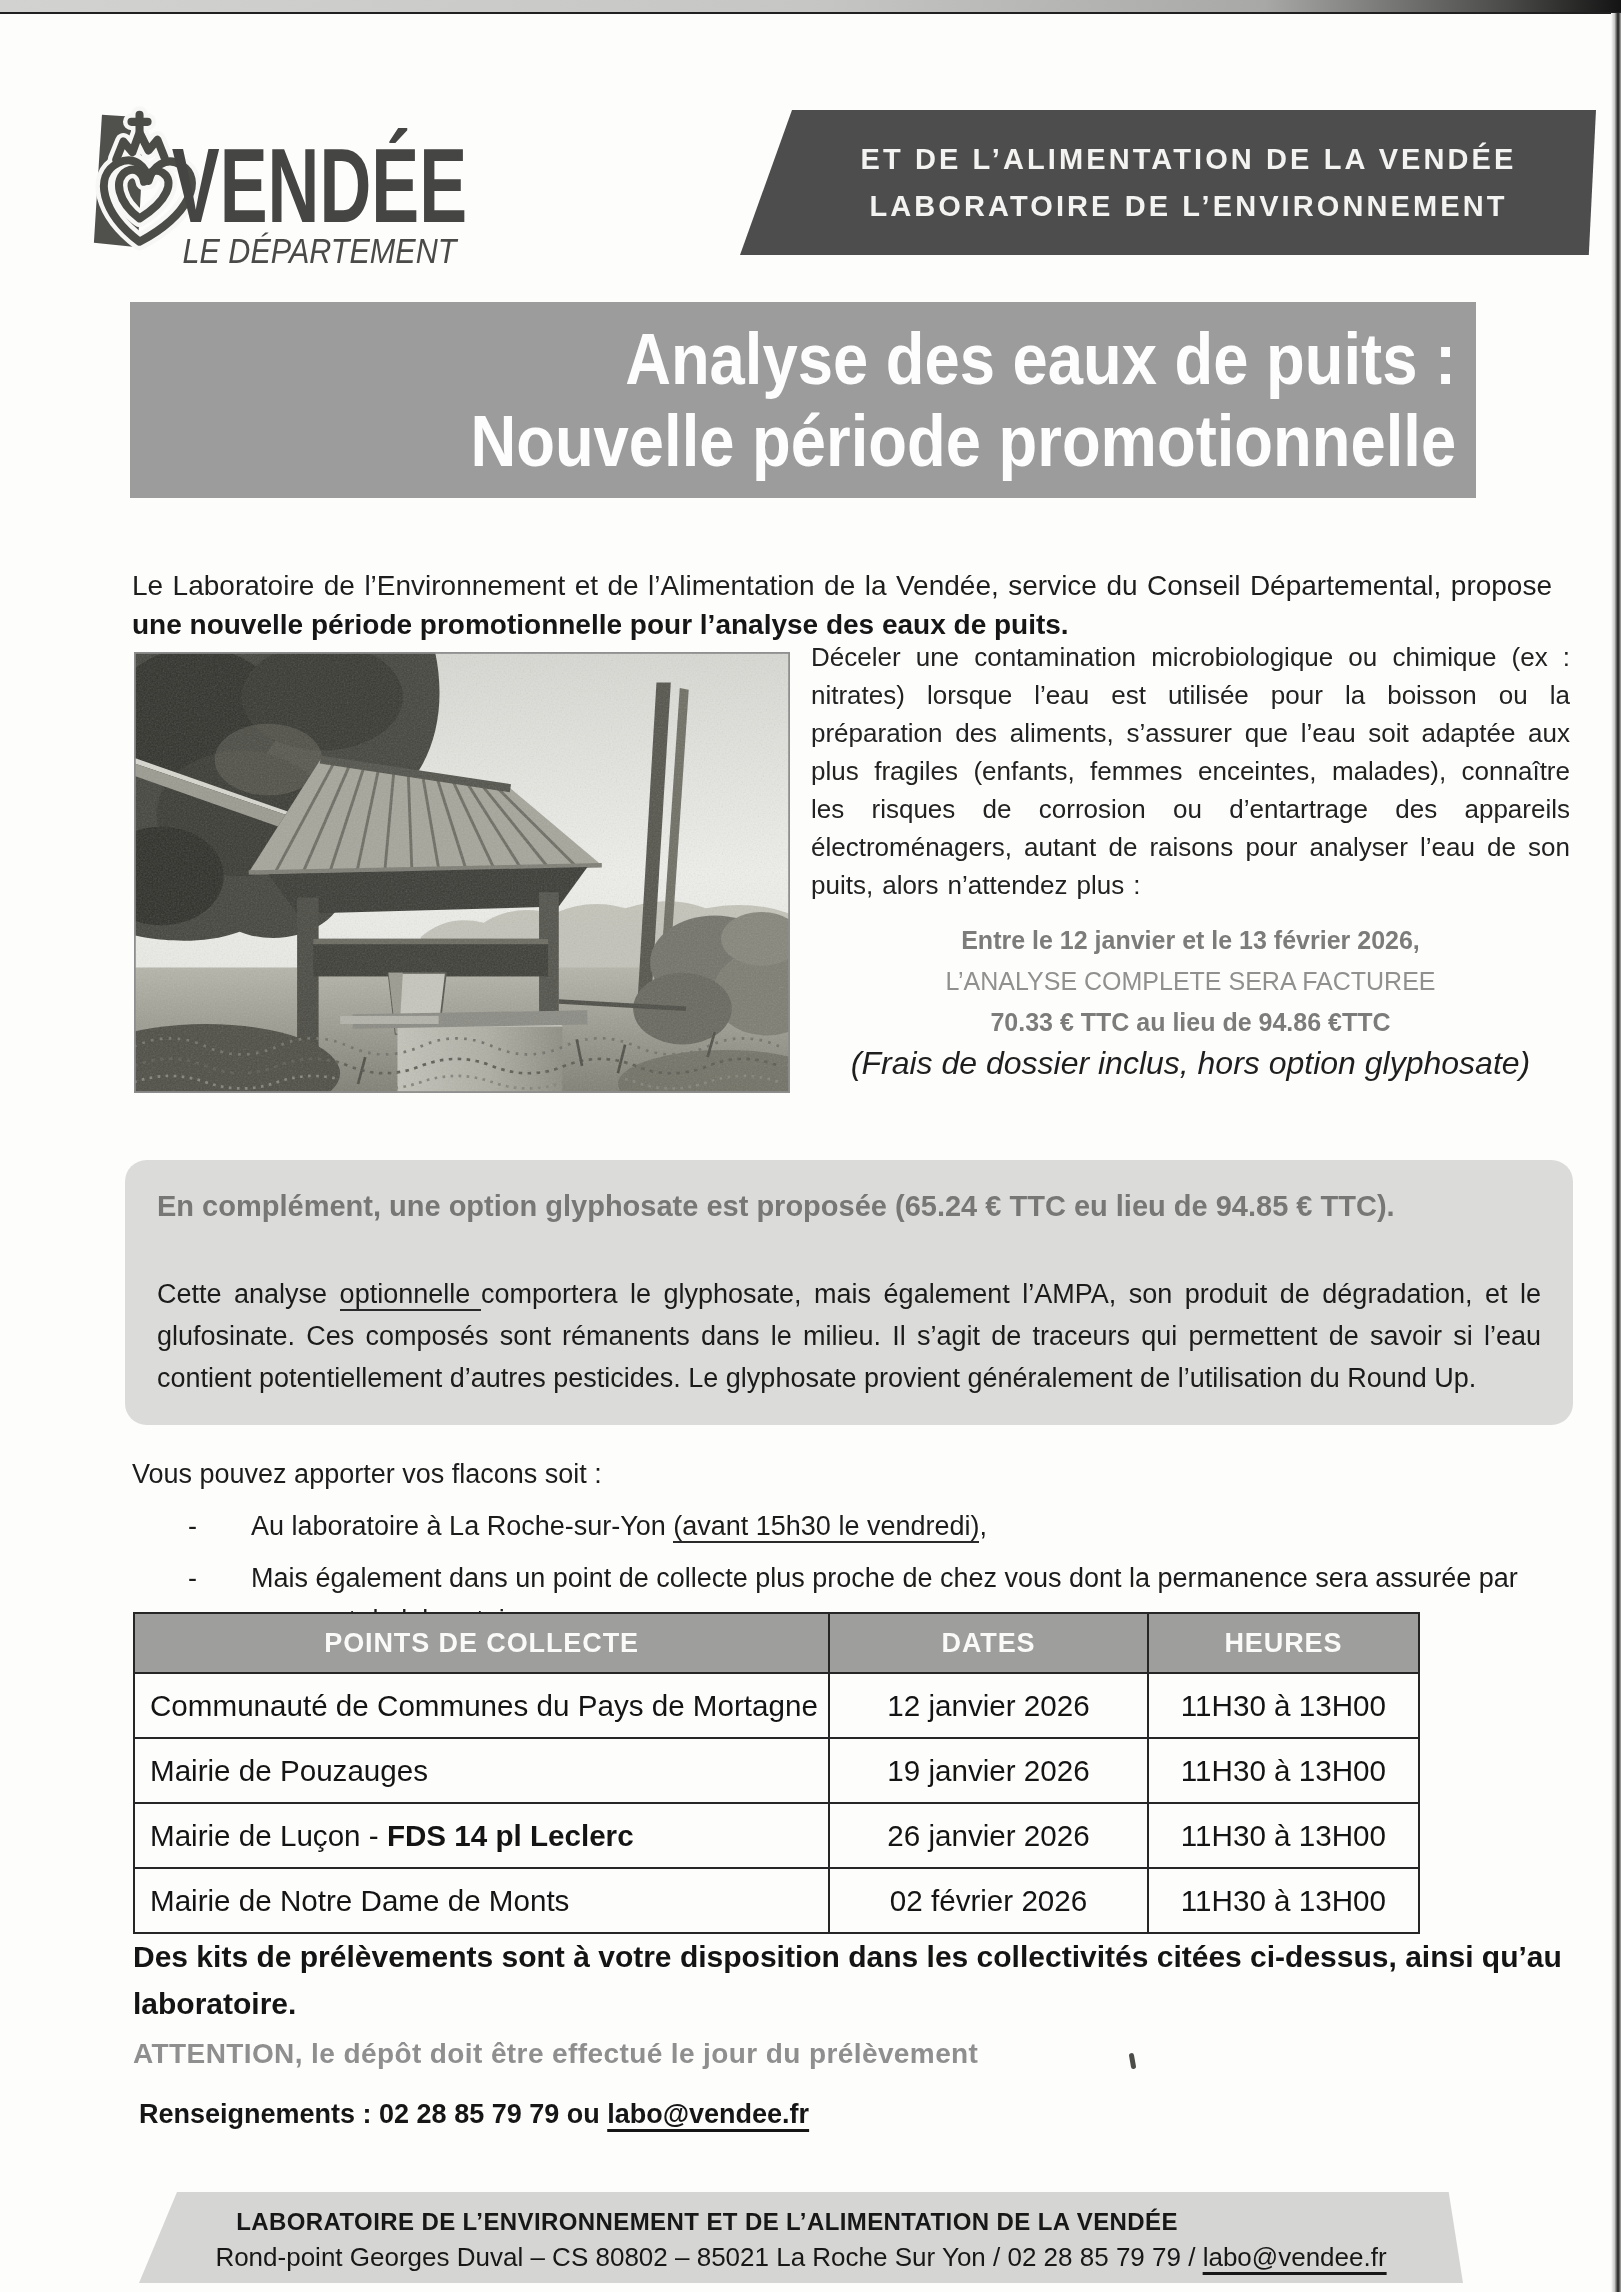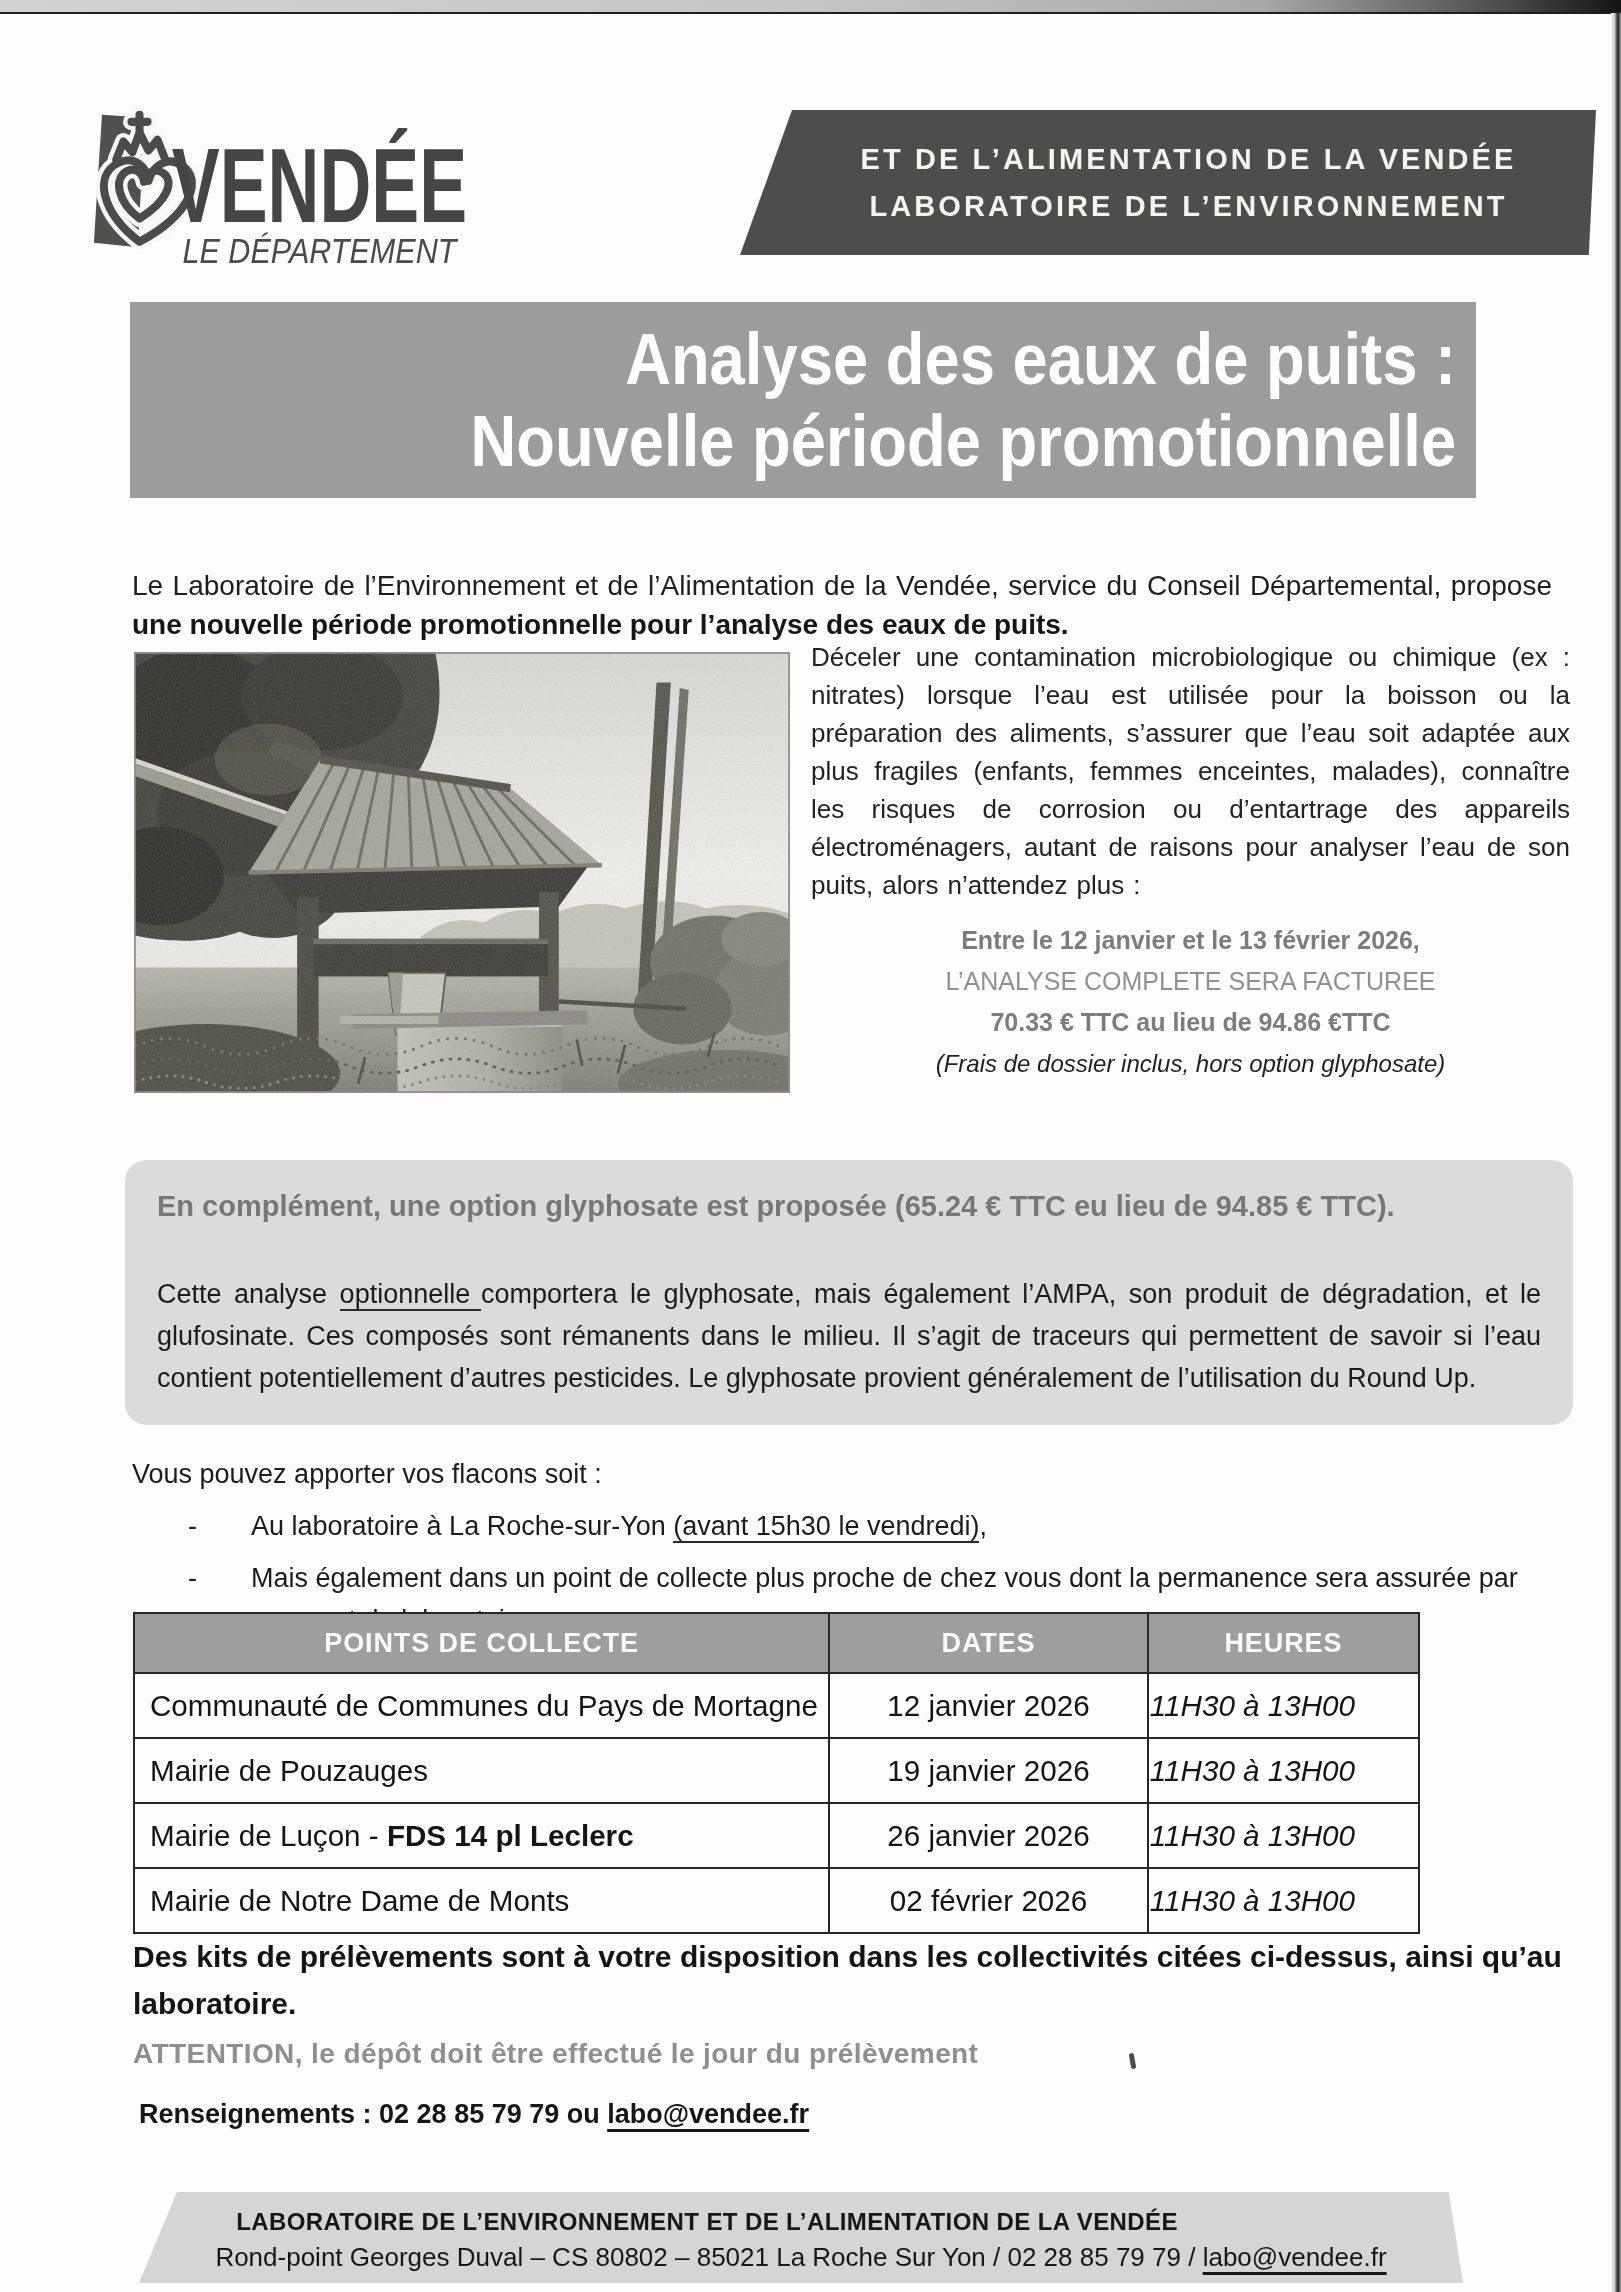--- a/index.html
+++ b/index.html
@@ -35,21 +35,21 @@
   .intro{position:absolute;left:132px;top:538px;width:1420px;font-size:28px;line-height:39px;text-align:justify;color:#1e1e1e;}
   .intro b{color:#161616;}
 
   
   .photo{position:absolute;left:134px;top:652px;width:656px;height:441px;}
   .right-col{position:absolute;left:811px;top:638px;width:759px;}
   .right-par{font-size:26px;line-height:38px;text-align:justify;word-spacing:1.8px;color:#222;}
   .promo{margin-top:16px;text-align:center;font-size:25px;line-height:41px;}
   .promo .p1,.promo .p3{font-weight:bold;color:#7c7c7a;}
   .promo .p2{color:#90908e;}
-  .promo .p4{font-style:italic;color:#1f1f1f;font-size:24px;}
+  .promo .p4{font-style:italic;color:#1f1f1f;font-size:32px;}
 
   
   .option-box{position:absolute;left:125px;top:1160px;width:1448px;height:265px;background:#dbdbd9;border-radius:21.5px;
     box-sizing:border-box;padding:27px 32px 0 32px;}
   .box-heading{font-size:29px;font-weight:bold;color:#777775;line-height:38px;}
   .box-body{margin-top:48px;font-size:27px;line-height:42px;text-align:justify;color:#1b1b1b;}
   .u-word{border-bottom:2.7px solid #2a2a2a;padding-right:10.7px;}
 
   
   .dropoff{position:absolute;left:132px;top:1453px;width:1420px;font-size:27px;line-height:42px;color:#1c1c1c;}
@@ -57,21 +57,21 @@
   .dropoff .dash{width:43px;flex:none;}
   .dropoff .li-text{flex:1;margin-left:20px;}
   .u-part{border-bottom:2.7px solid #2a2a2a;}
 
   
   table.collecte{position:absolute;left:133px;top:1612px;width:1287px;border-collapse:collapse;font-size:29.6px;color:#141414;}
   table.collecte th{background:#9e9e9c;color:#fafaf8;font-size:27px;font-weight:bold;letter-spacing:0.9px;height:56px;border:2.7px solid #262626;}
   table.collecte td{height:61px;border:2.7px solid #262626;background:#fdfdfc;}
   td.c-point{text-align:left;padding-left:15px;width:54.1%;}
   td.c-date{text-align:center;width:24.8%;}
-  td.c-hours{width:21.1%;font-style:italic;}
+  td.c-hours{text-align:center;width:21.1%;}
 
   
   .kits{position:absolute;left:133px;top:1933px;width:1473px;font-size:30px;font-weight:bold;line-height:47px;color:#141414;}
   .attention{position:absolute;left:133px;top:2038px;font-size:28px;font-weight:bold;color:#8f8f8f;letter-spacing:0.4px;}
   .contact{position:absolute;left:133px;top:2099px;font-size:27px;font-weight:bold;color:#161616;margin-left:6px;}
   a.mail{color:inherit;text-decoration:underline;text-decoration-thickness:2.7px;text-underline-offset:6.3px;}
 
   
   .footer{position:absolute;left:139px;top:2192px;width:1324px;height:91px;background:#d5d5d3;
     clip-path:polygon(38px 0,calc(100% - 14.3px) 0,100% 100%,0 100%);

